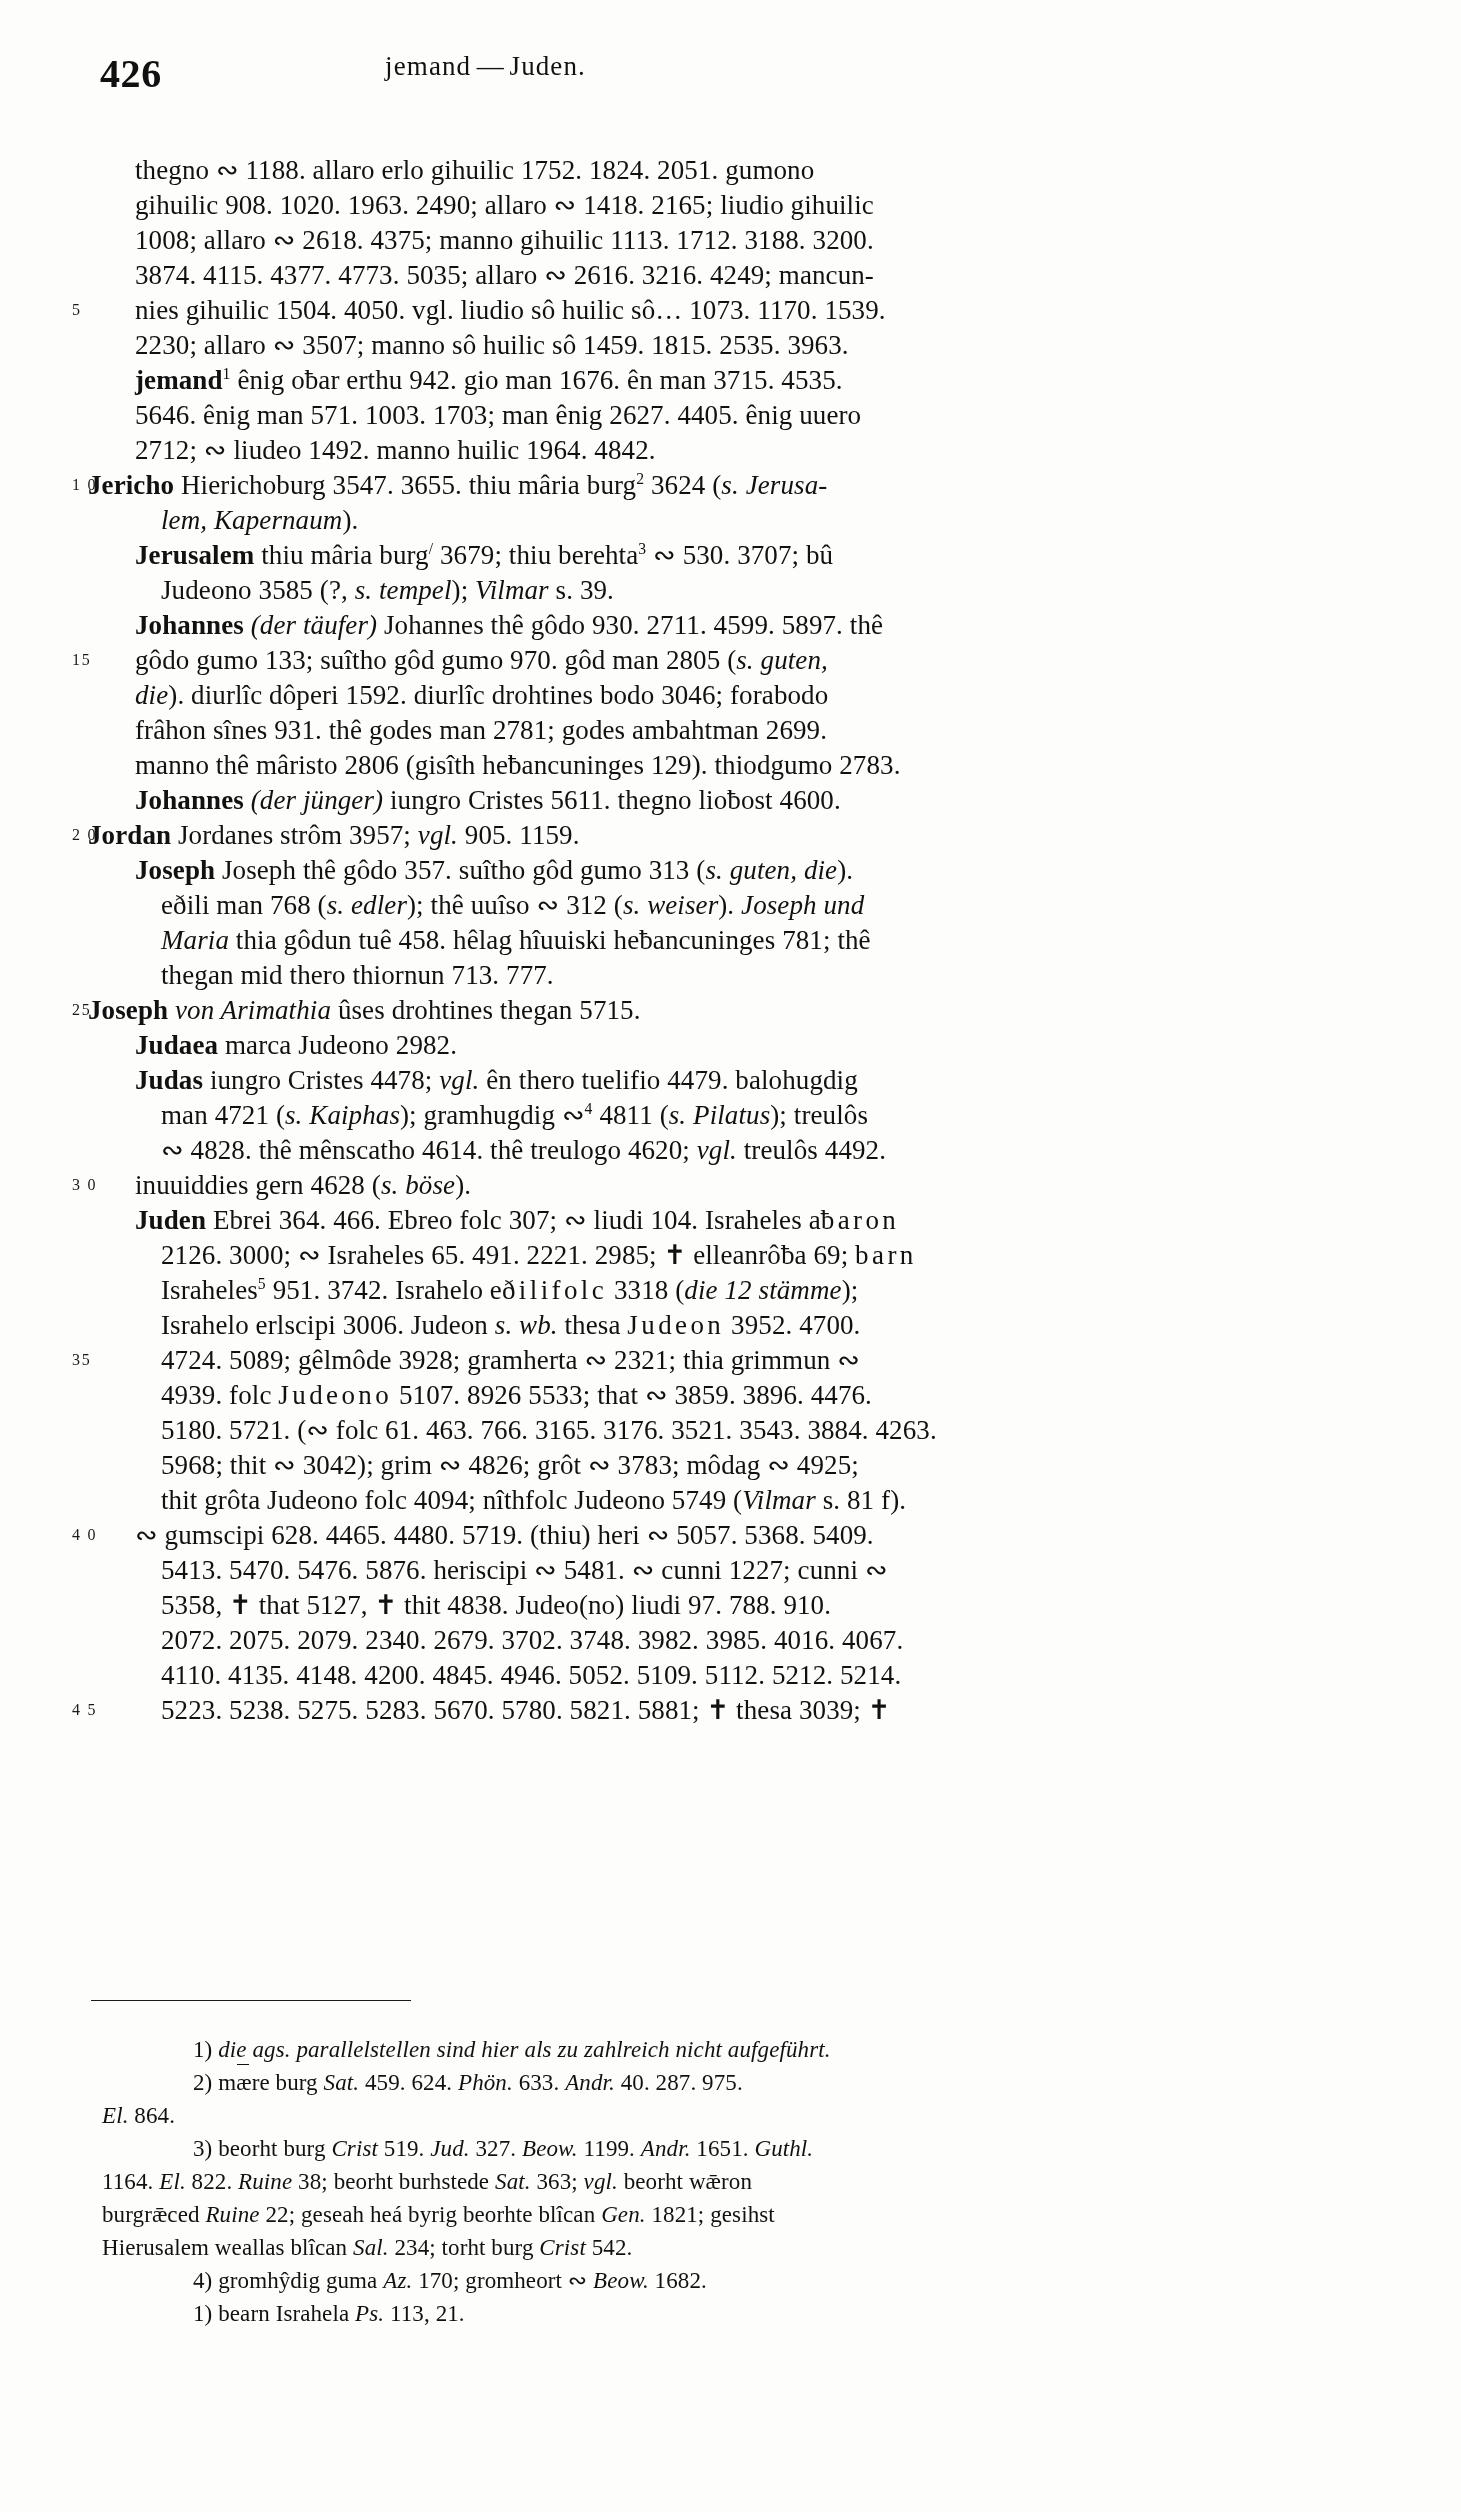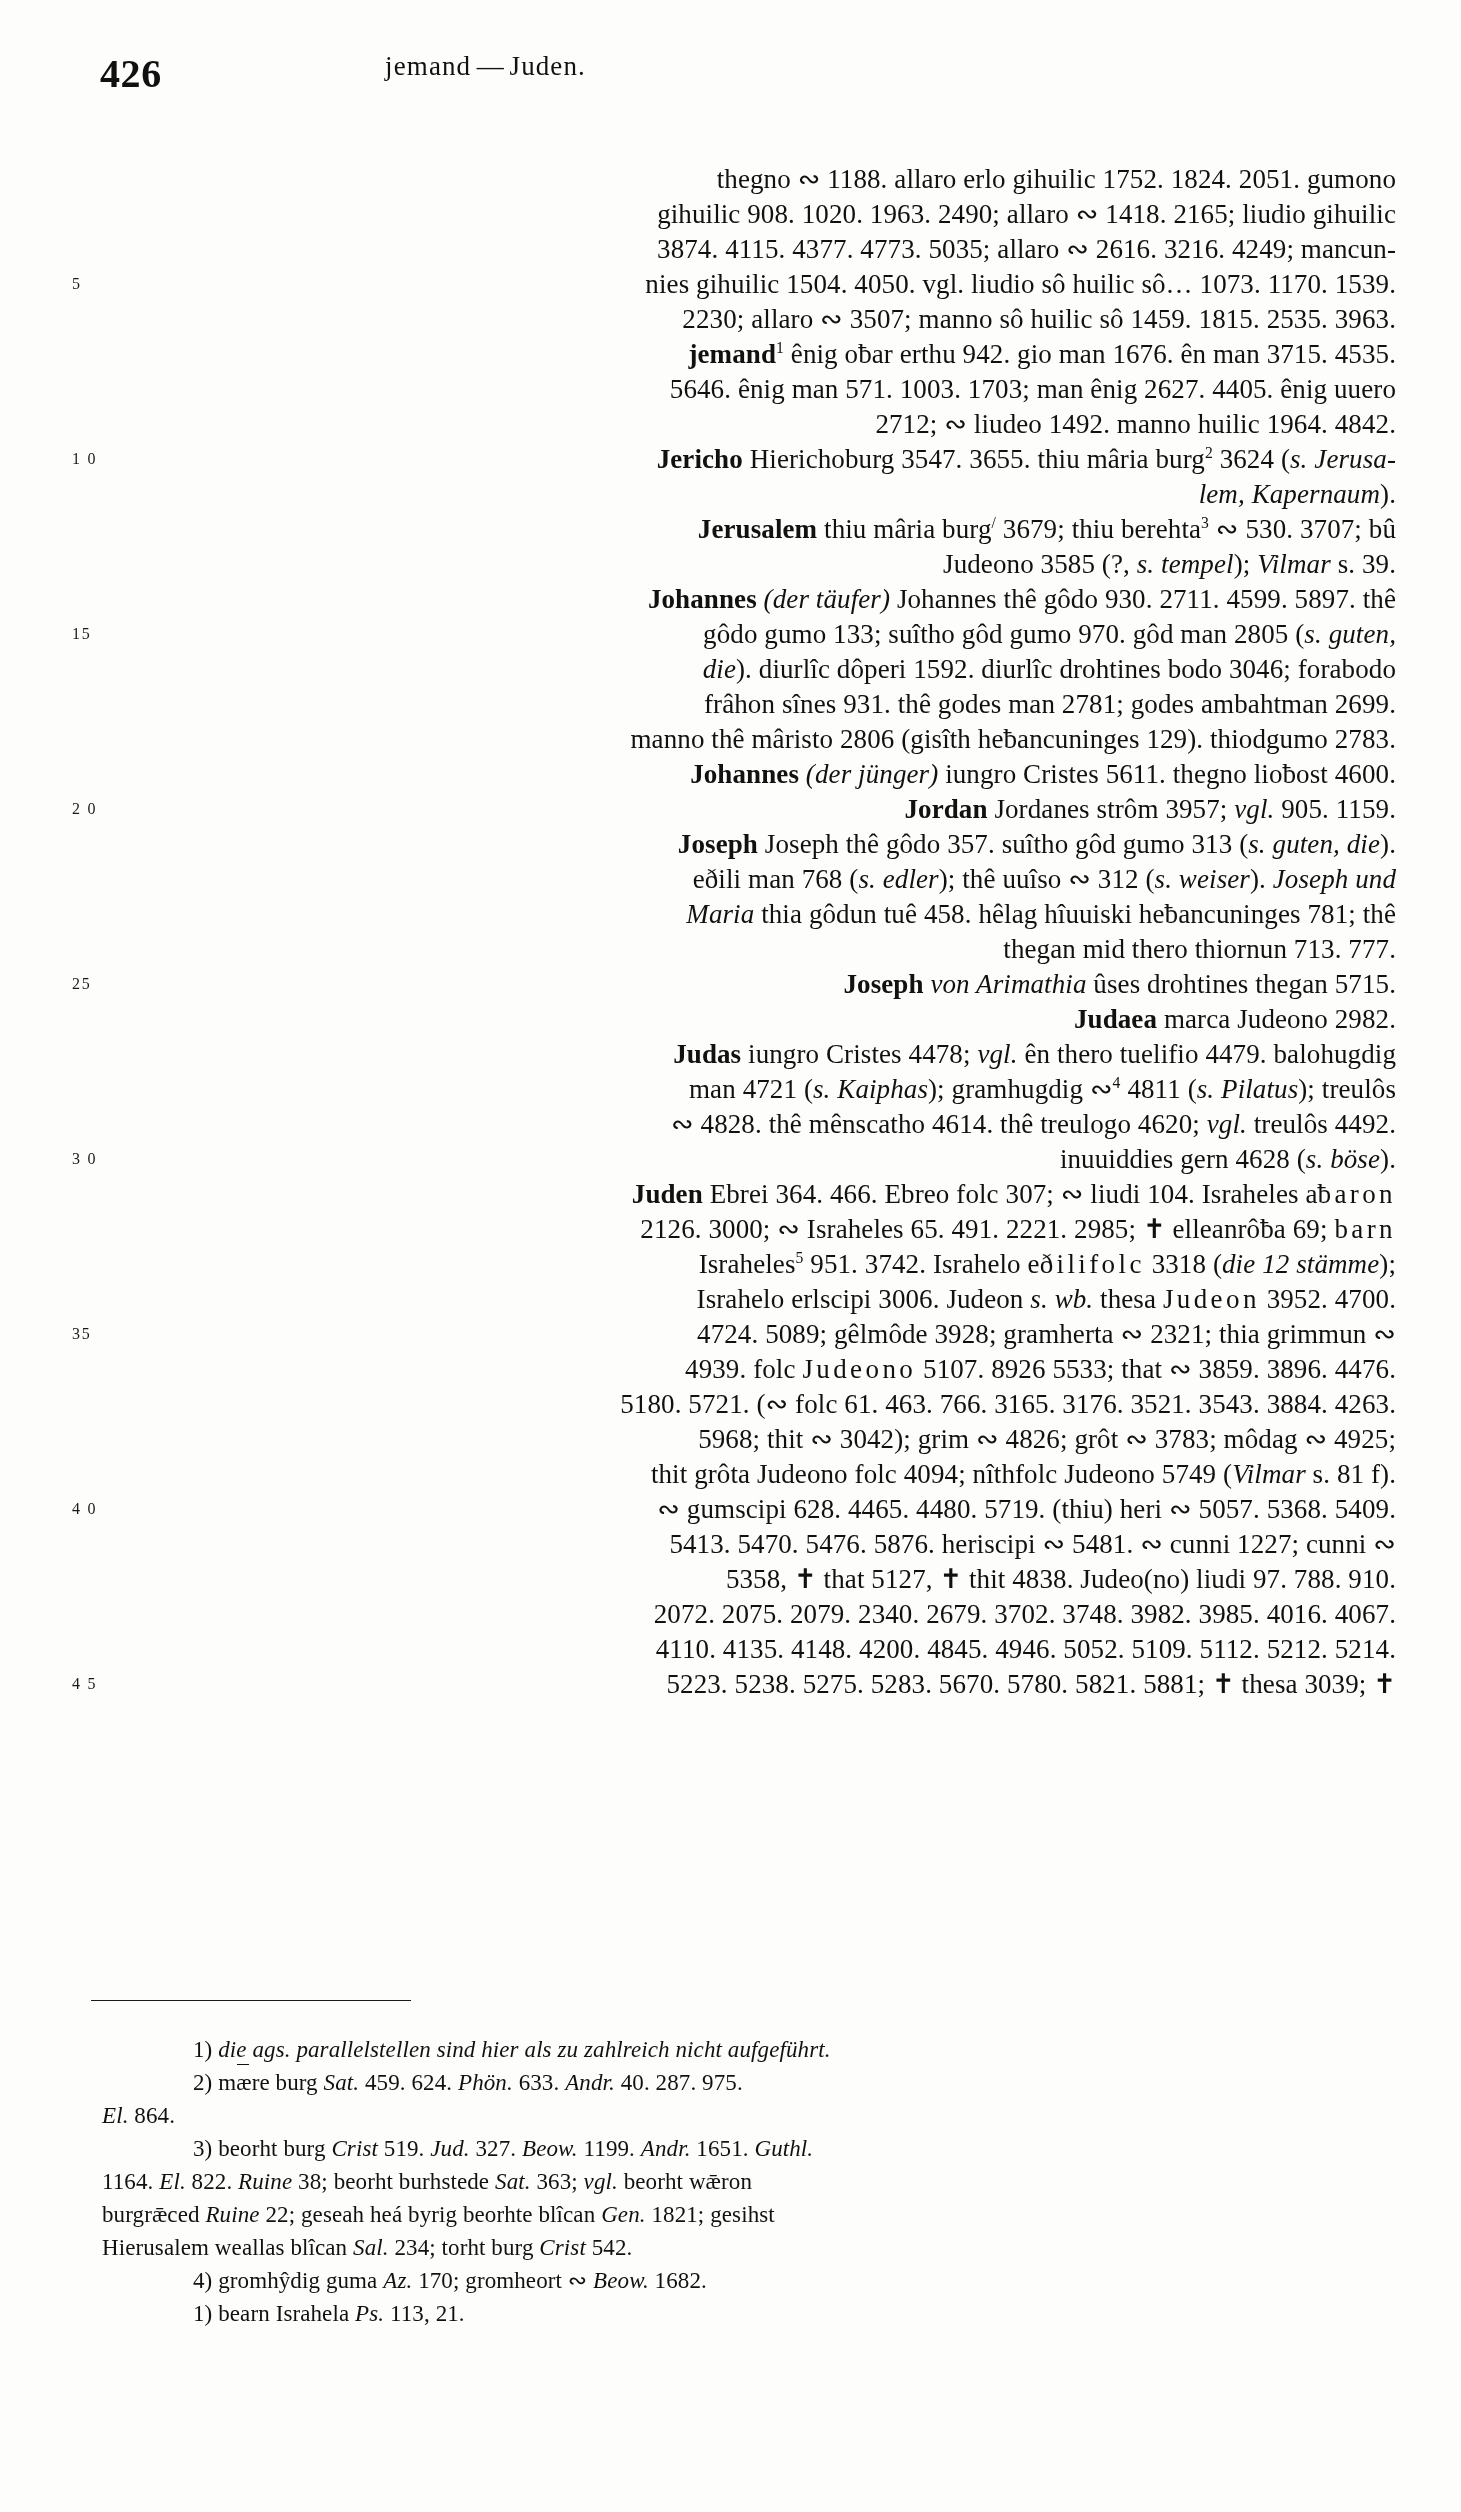--- a/index.html
+++ b/index.html
@@ -44,24 +44,23 @@
     width: 971px;
     text-align: center;
     font-size: 27px;
     letter-spacing: 1.1px;
   }
   .running-title .dash { letter-spacing: 0; padding: 0 5.7px; }
 
   
   .body-block {
     position: absolute;
-    top: 162px;
+    top: 153px;
     left: 88px;
     width: 1308px;
-    text-align: right;
   }
   .ln {
     position: relative;
     height: 35px;
     font-size: 27px;
     line-height: 35px;
     white-space: nowrap;
     letter-spacing: 0.1px;
   }
   .lnum {
@@ -140,20 +139,23 @@
 
   <div class="body-block">
 
     <div class="ln">
         <span class="txt ind1">thegno ∾ 1188.   allaro erlo gihuilic 1752. 1824. 2051.   gumono</span>
       </div>
     <div class="ln">
         <span class="txt ind1">gihuilic 908. 1020. 1963. 2490; allaro ∾ 1418. 2165; liudio gihuilic</span>
       </div>
     <div class="ln">
+        <span class="txt ind1">1008; allaro ∾ 2618. 4375;  manno gihuilic 1113. 1712. 3188. 3200.</span>
+      </div>
+    <div class="ln">
         <span class="txt ind1">3874. 4115. 4377. 4773. 5035;  allaro ∾ 2616. 3216. 4249; mancun-</span>
       </div>
 
     <div class="ln">
       <span class="lnum">5</span>
       <span class="txt ind1">nies gihuilic 1504. 4050.  vgl. liudio sô huilic sô… 1073. 1170. 1539.</span>
     </div>
     <div class="ln">
         <span class="txt ind1">2230; allaro ∾ 3507;  manno sô huilic sô 1459. 1815. 2535. 3963.</span>
       </div>

